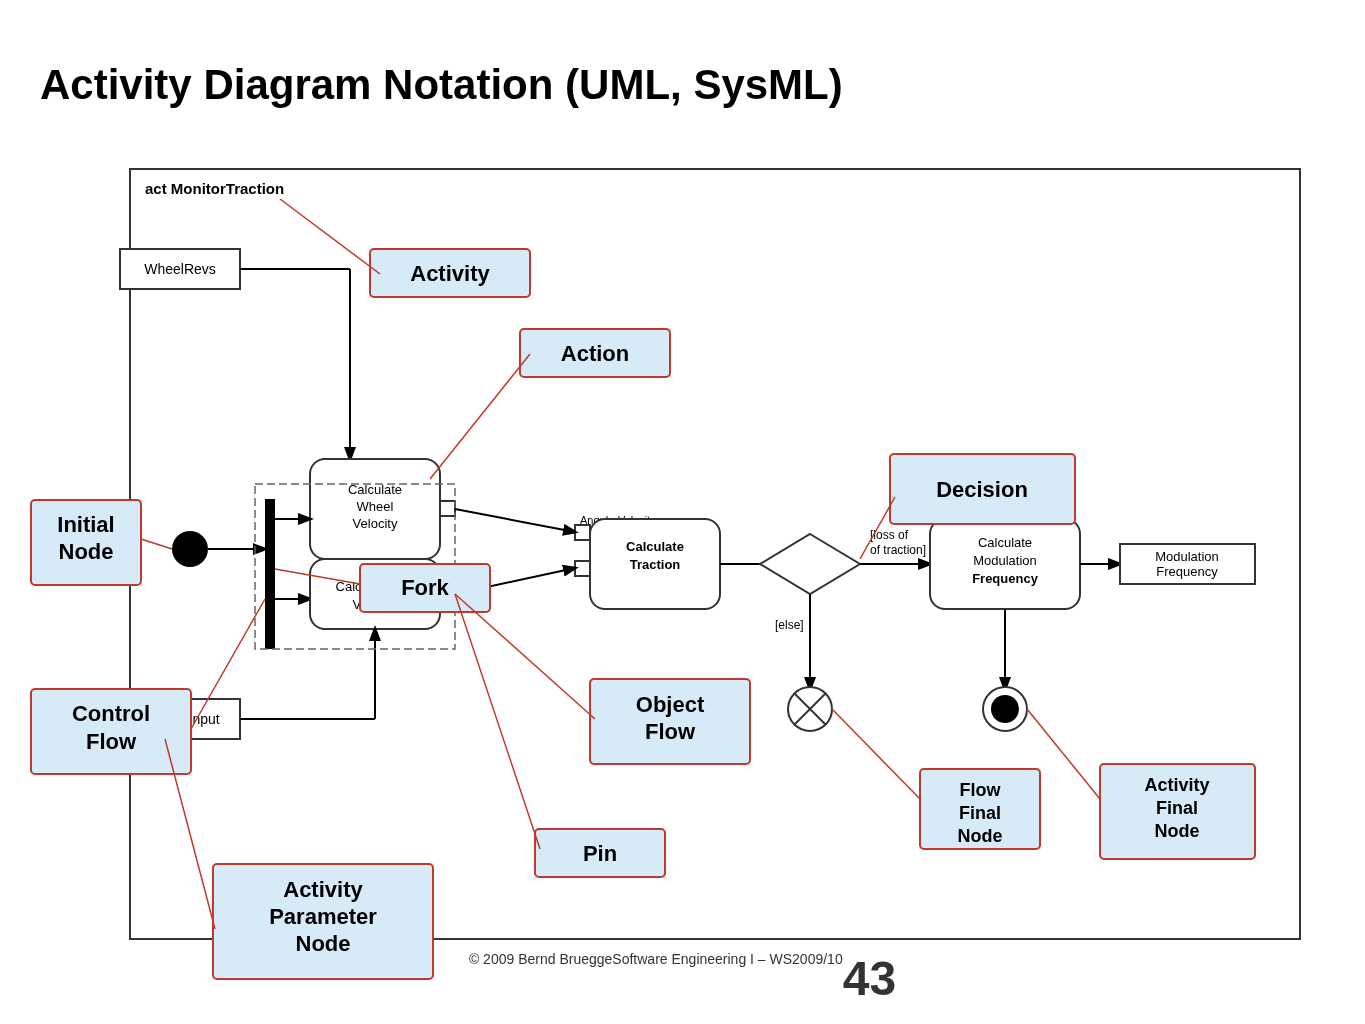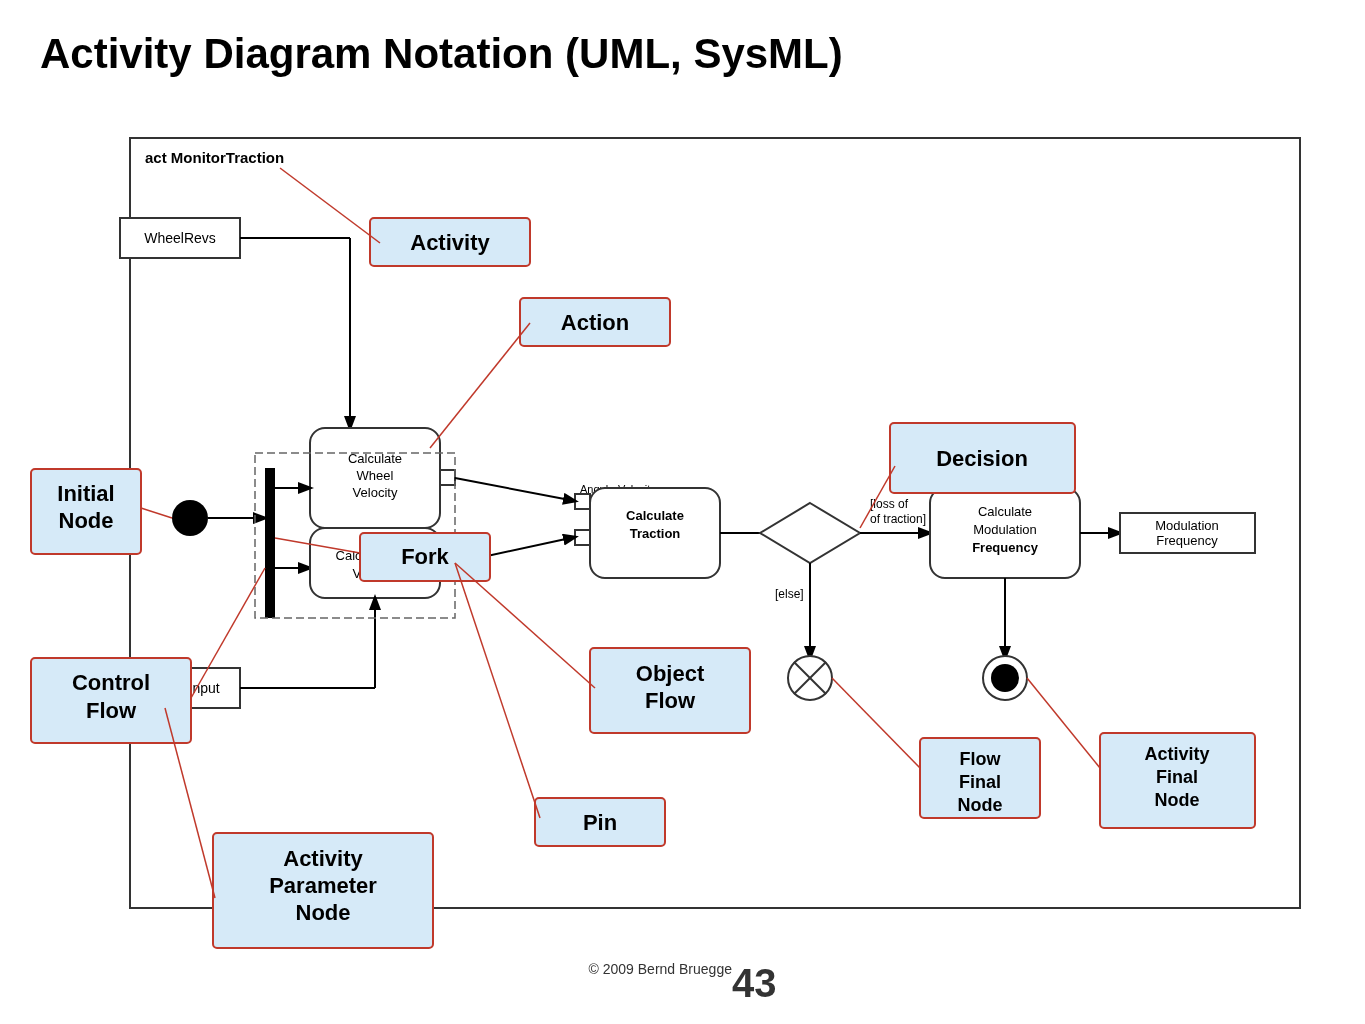--- a/index.html
+++ b/index.html
@@ -8,20 +8,21 @@
       height: 1024px;
       background: white;
       font-family: Arial, sans-serif;
       overflow: hidden;
       position: relative;
     }
     #title {
       font-size: 42px;
       font-weight: bold;
       padding: 30px 40px 10px 40px;
+      margin-top: 31px;
     }
     #diagram-container {
       position: relative;
       width: 1248px;
       height: 880px;
       padding-left: 42px;
     }
     svg#diagram {
       position: absolute;
       top: 0; left: 0;
@@ -32,21 +33,21 @@
       position: absolute;
       bottom: 18px;
       left: 0; right: 0;
       display: flex;
       justify-content: center;
       padding: 0 40px;
       font-size: 14px;
       color: #333;
     }
     #page-number {
-      font-size: 40px;
+      font-size: 48px;
       font-weight: bold;
     }
   </style>
 </head>
 <body>
 
 <div id="title">Activity Diagram Notation (UML, SysML)</div>
 
 <div id="diagram-container">
   <svg id="diagram" viewBox="0 0 1365 880">
@@ -208,14 +209,15 @@
     <defs>
       <marker id="arrow" markerWidth="8" markerHeight="8" refX="6" refY="3" orient="auto">
         <path d="M0,0 L0,6 L8,3 z" fill="black"></path>
       </marker>
     </defs>
   </svg>
 </div>
 
 <div id="footer">
   <span>© 2009 Bernd Bruegge</span>
+  <span>Software Engineering I – WS2009/10</span>
   <span id="page-number">43</span>
 </div>
 
 </body></html>

